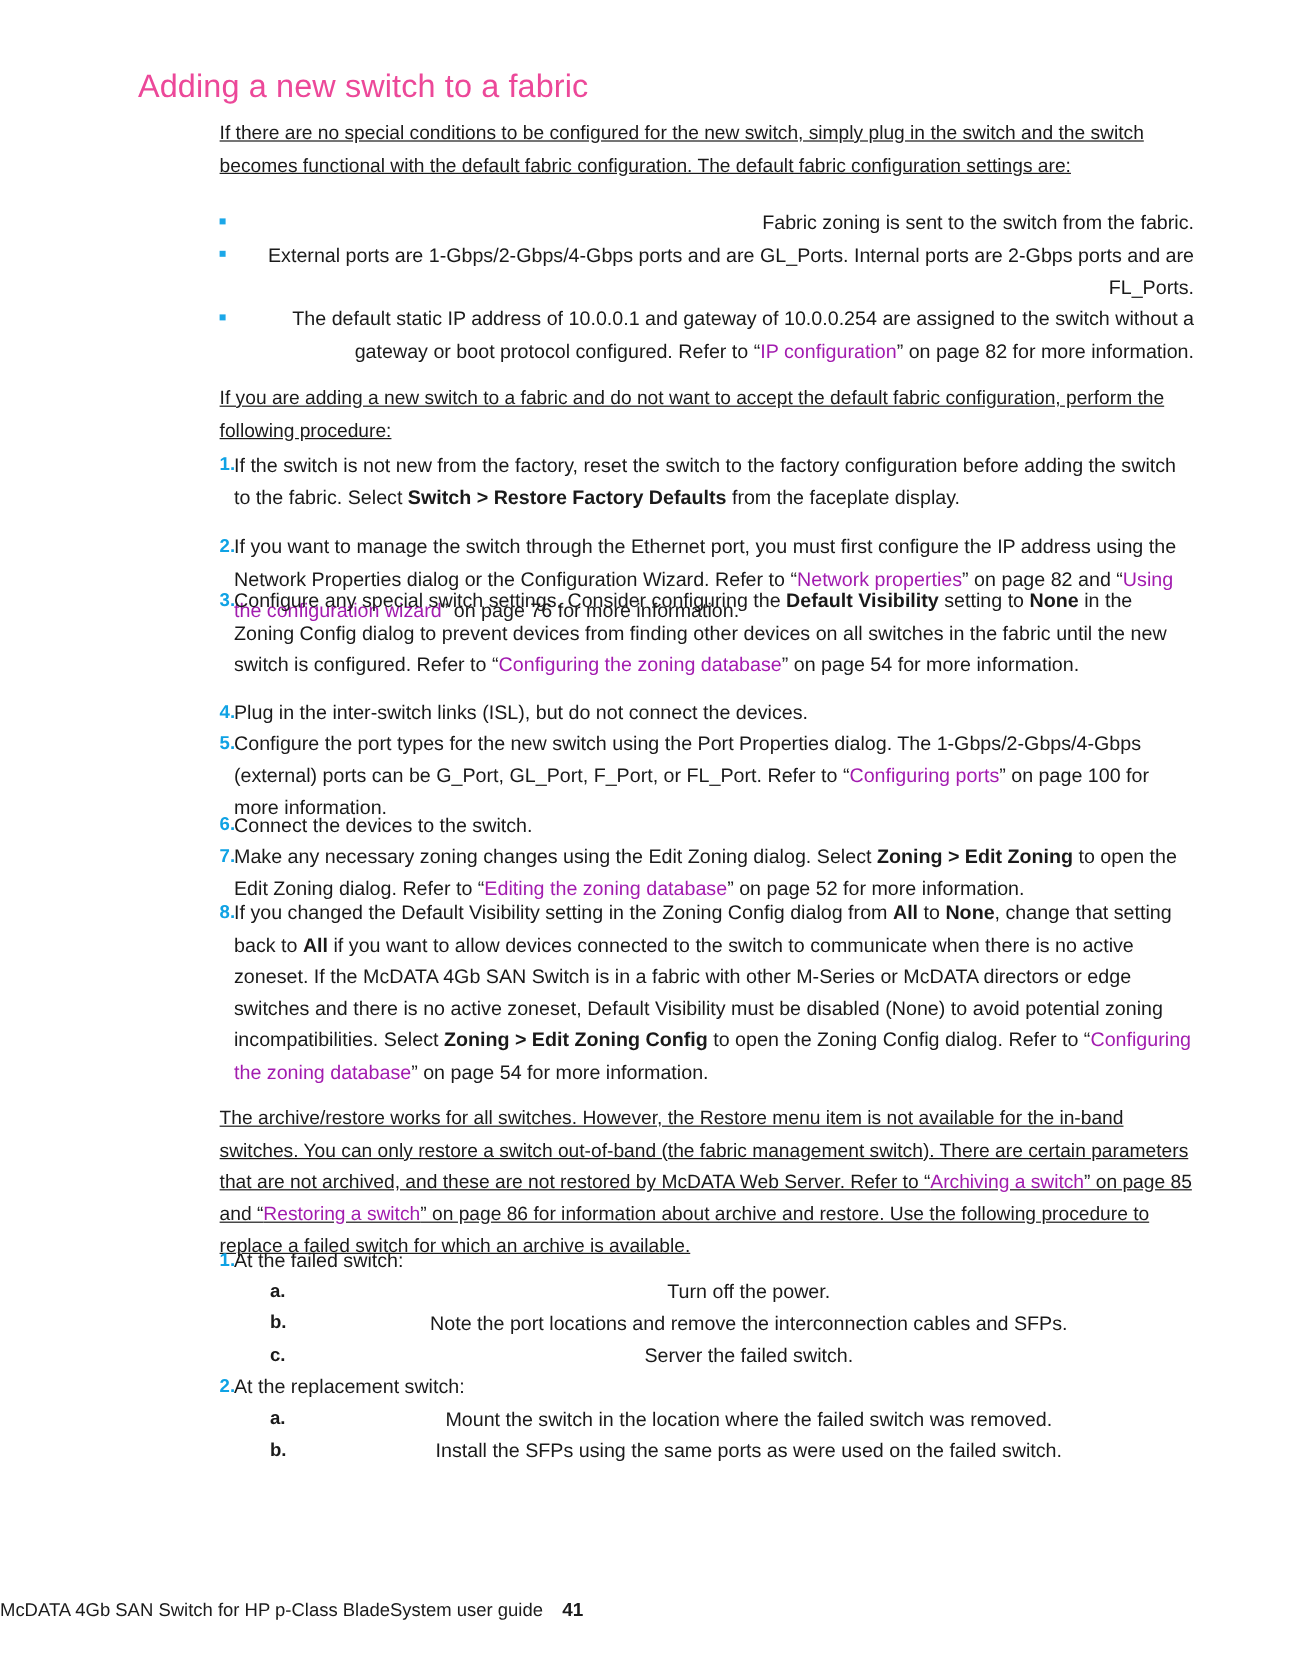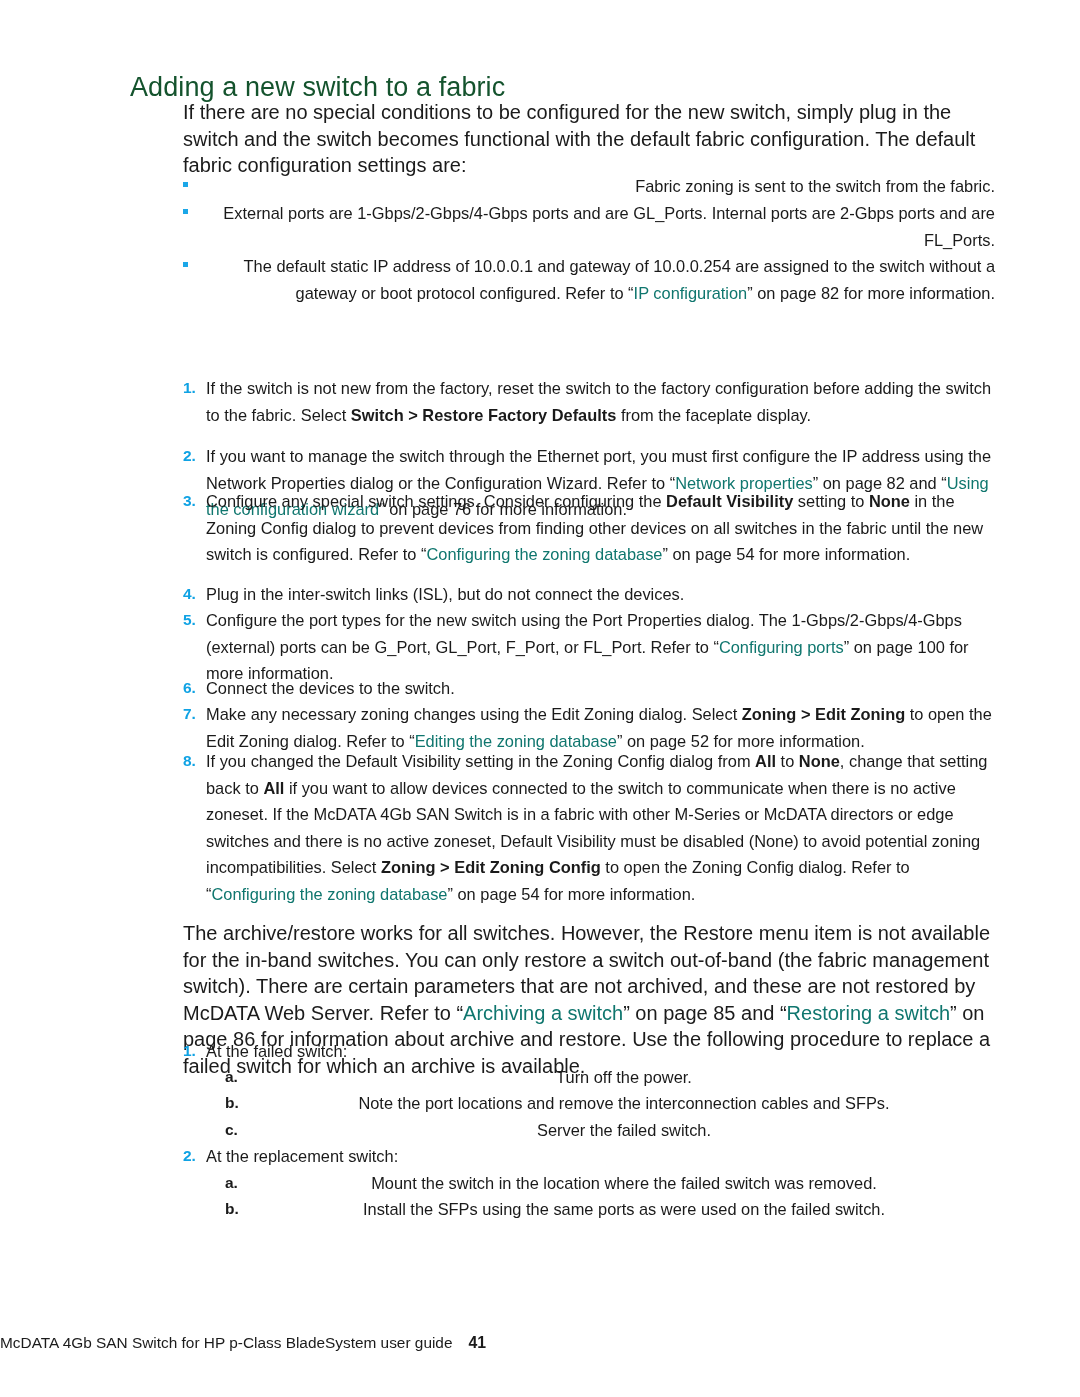--- a/index.html
+++ b/index.html
@@ -17,37 +17,38 @@
   }
   .page {
     position: absolute;
     left: 0; top: 0;
     width: 1080px;
     height: 1397px;
     overflow: hidden;
   }
   
   h1.section-heading {
-    color: #14532d;
+    color: #ec4899;
     font-weight: normal;
     font-size: 27px;
     letter-spacing: 0.1px;
-    margin: 18px;
+    margin: 3px;
     padding: 0;
     line-height: 1.15;
   }
   .h-adding { position: absolute; left: 112px; top: 54px; }
   .h-replacing { position: absolute; left: 112px; top: 882px; }
 
   
   .tb {
     position: absolute;
-    font-size: 20px;
+    font-size: 16px;
     line-height: 26.6px;
     color: #1b1b1b;
+    text-decoration: underline;
   }
   .body-para { left: 183px; width: 812px; }
 
   
   .bullet-row {
     position: absolute;
     left: 183px;
     width: 812px;
     font-size: 16.4px;
     line-height: 26.6px;
@@ -78,21 +79,21 @@
     position: absolute;
     left: 0px;
     top: 0px;
     width: 24px;
     text-align: left;
     color: #0fa2e4;
     font-weight: bold;
     font-size: 15.5px;
   }
   .num-row .content {
-    margin-left: 23px;
+    margin-left: 12px;
     display: block;
   }
 
   
   .sub-row {
     position: absolute;
     left: 225px;
     width: 770px;
     font-size: 16.4px;
     line-height: 26.6px;
@@ -106,21 +107,21 @@
     font-weight: bold;
     font-size: 15.5px;
   }
   .sub-row .content {
     margin-left: 28px;
     display: block;
     text-align: center;
   }
 
   
-  .lnk { color: #0f766e; }
+  .lnk { color: #a21caf; }
   .bld { font-weight: bold; }
 
   
   .footer {
     position: absolute;
     left: 0;
     top: 1334px;
     width: 1000px;
     text-align: left;
     font-size: 15.4px;
@@ -147,20 +148,21 @@
   </div>
   <div class="bullet-row" style="top:200px;">
     <span class="marker"></span>
     <span class="content"><span>External ports are 1-Gbps/2-Gbps/4-Gbps ports and are GL_Ports. Internal ports are 2-Gbps ports and are FL_Ports.</span></span>
   </div>
   <div class="bullet-row" style="top:253px;">
     <span class="marker"></span>
     <span class="content"><span>The default static IP address of 10.0.0.1 and gateway of 10.0.0.254 are assigned to the switch without a gateway or boot protocol configured. Refer to “</span><span class="lnk">IP configuration</span><span>” on page 82 for more information.</span></span>
   </div>
 
+  <div class="tb body-para" style="top:320px;">If you are adding a new switch to a fabric and do not want to accept the default fabric configuration, perform the following procedure:</div>
 
   <div class="num-row" style="top:375px;">
     <span class="marker">1.</span>
     <span class="content"><span>If the switch is not new from the factory, reset the switch to the factory configuration before adding the switch to the fabric. Select </span><span class="bld">Switch &gt; Restore Factory Defaults</span><span> from the faceplate display.</span></span>
   </div>
   <div class="num-row" style="top:443px;">
     <span class="marker">2.</span>
     <span class="content"><span>If you want to manage the switch through the Ethernet port, you must first configure the IP address using the Network Properties dialog or the Configuration Wizard. Refer to “</span><span class="lnk">Network properties</span><span>” on page 82 and “</span><span class="lnk">Using the configuration wizard</span><span>” on page 76 for more information.</span></span>
   </div>
   <div class="num-row" style="top:488px;">

